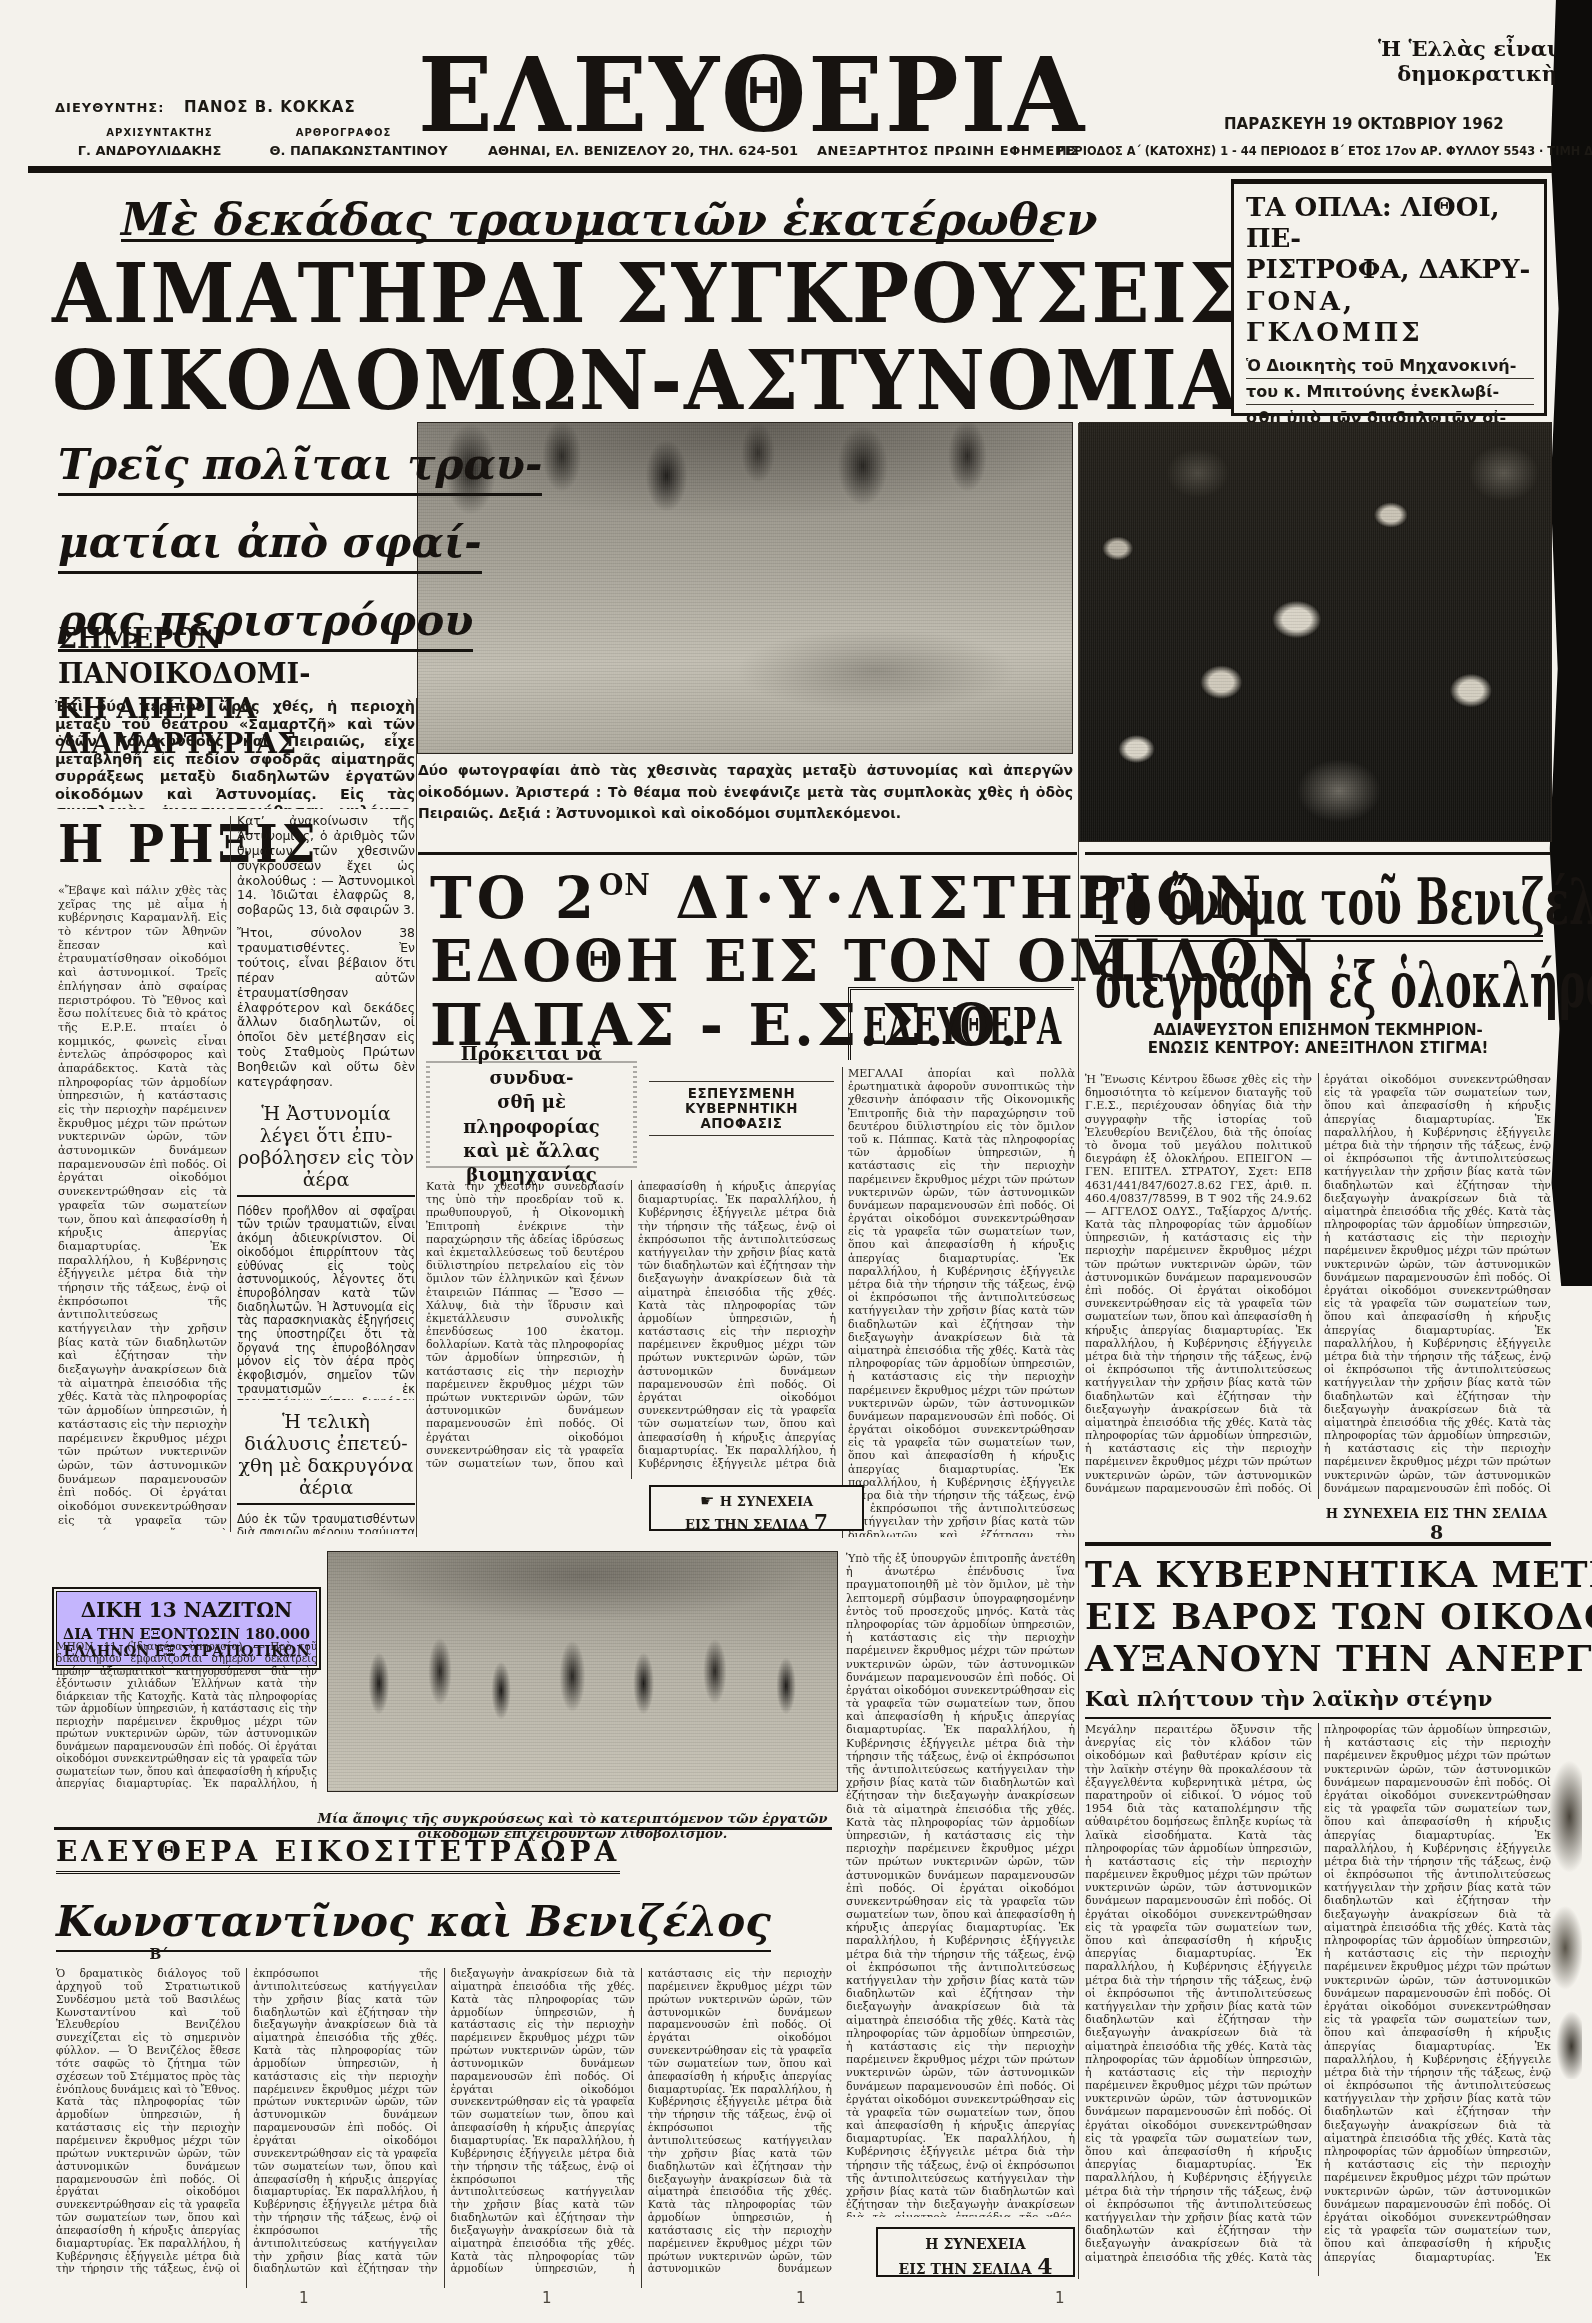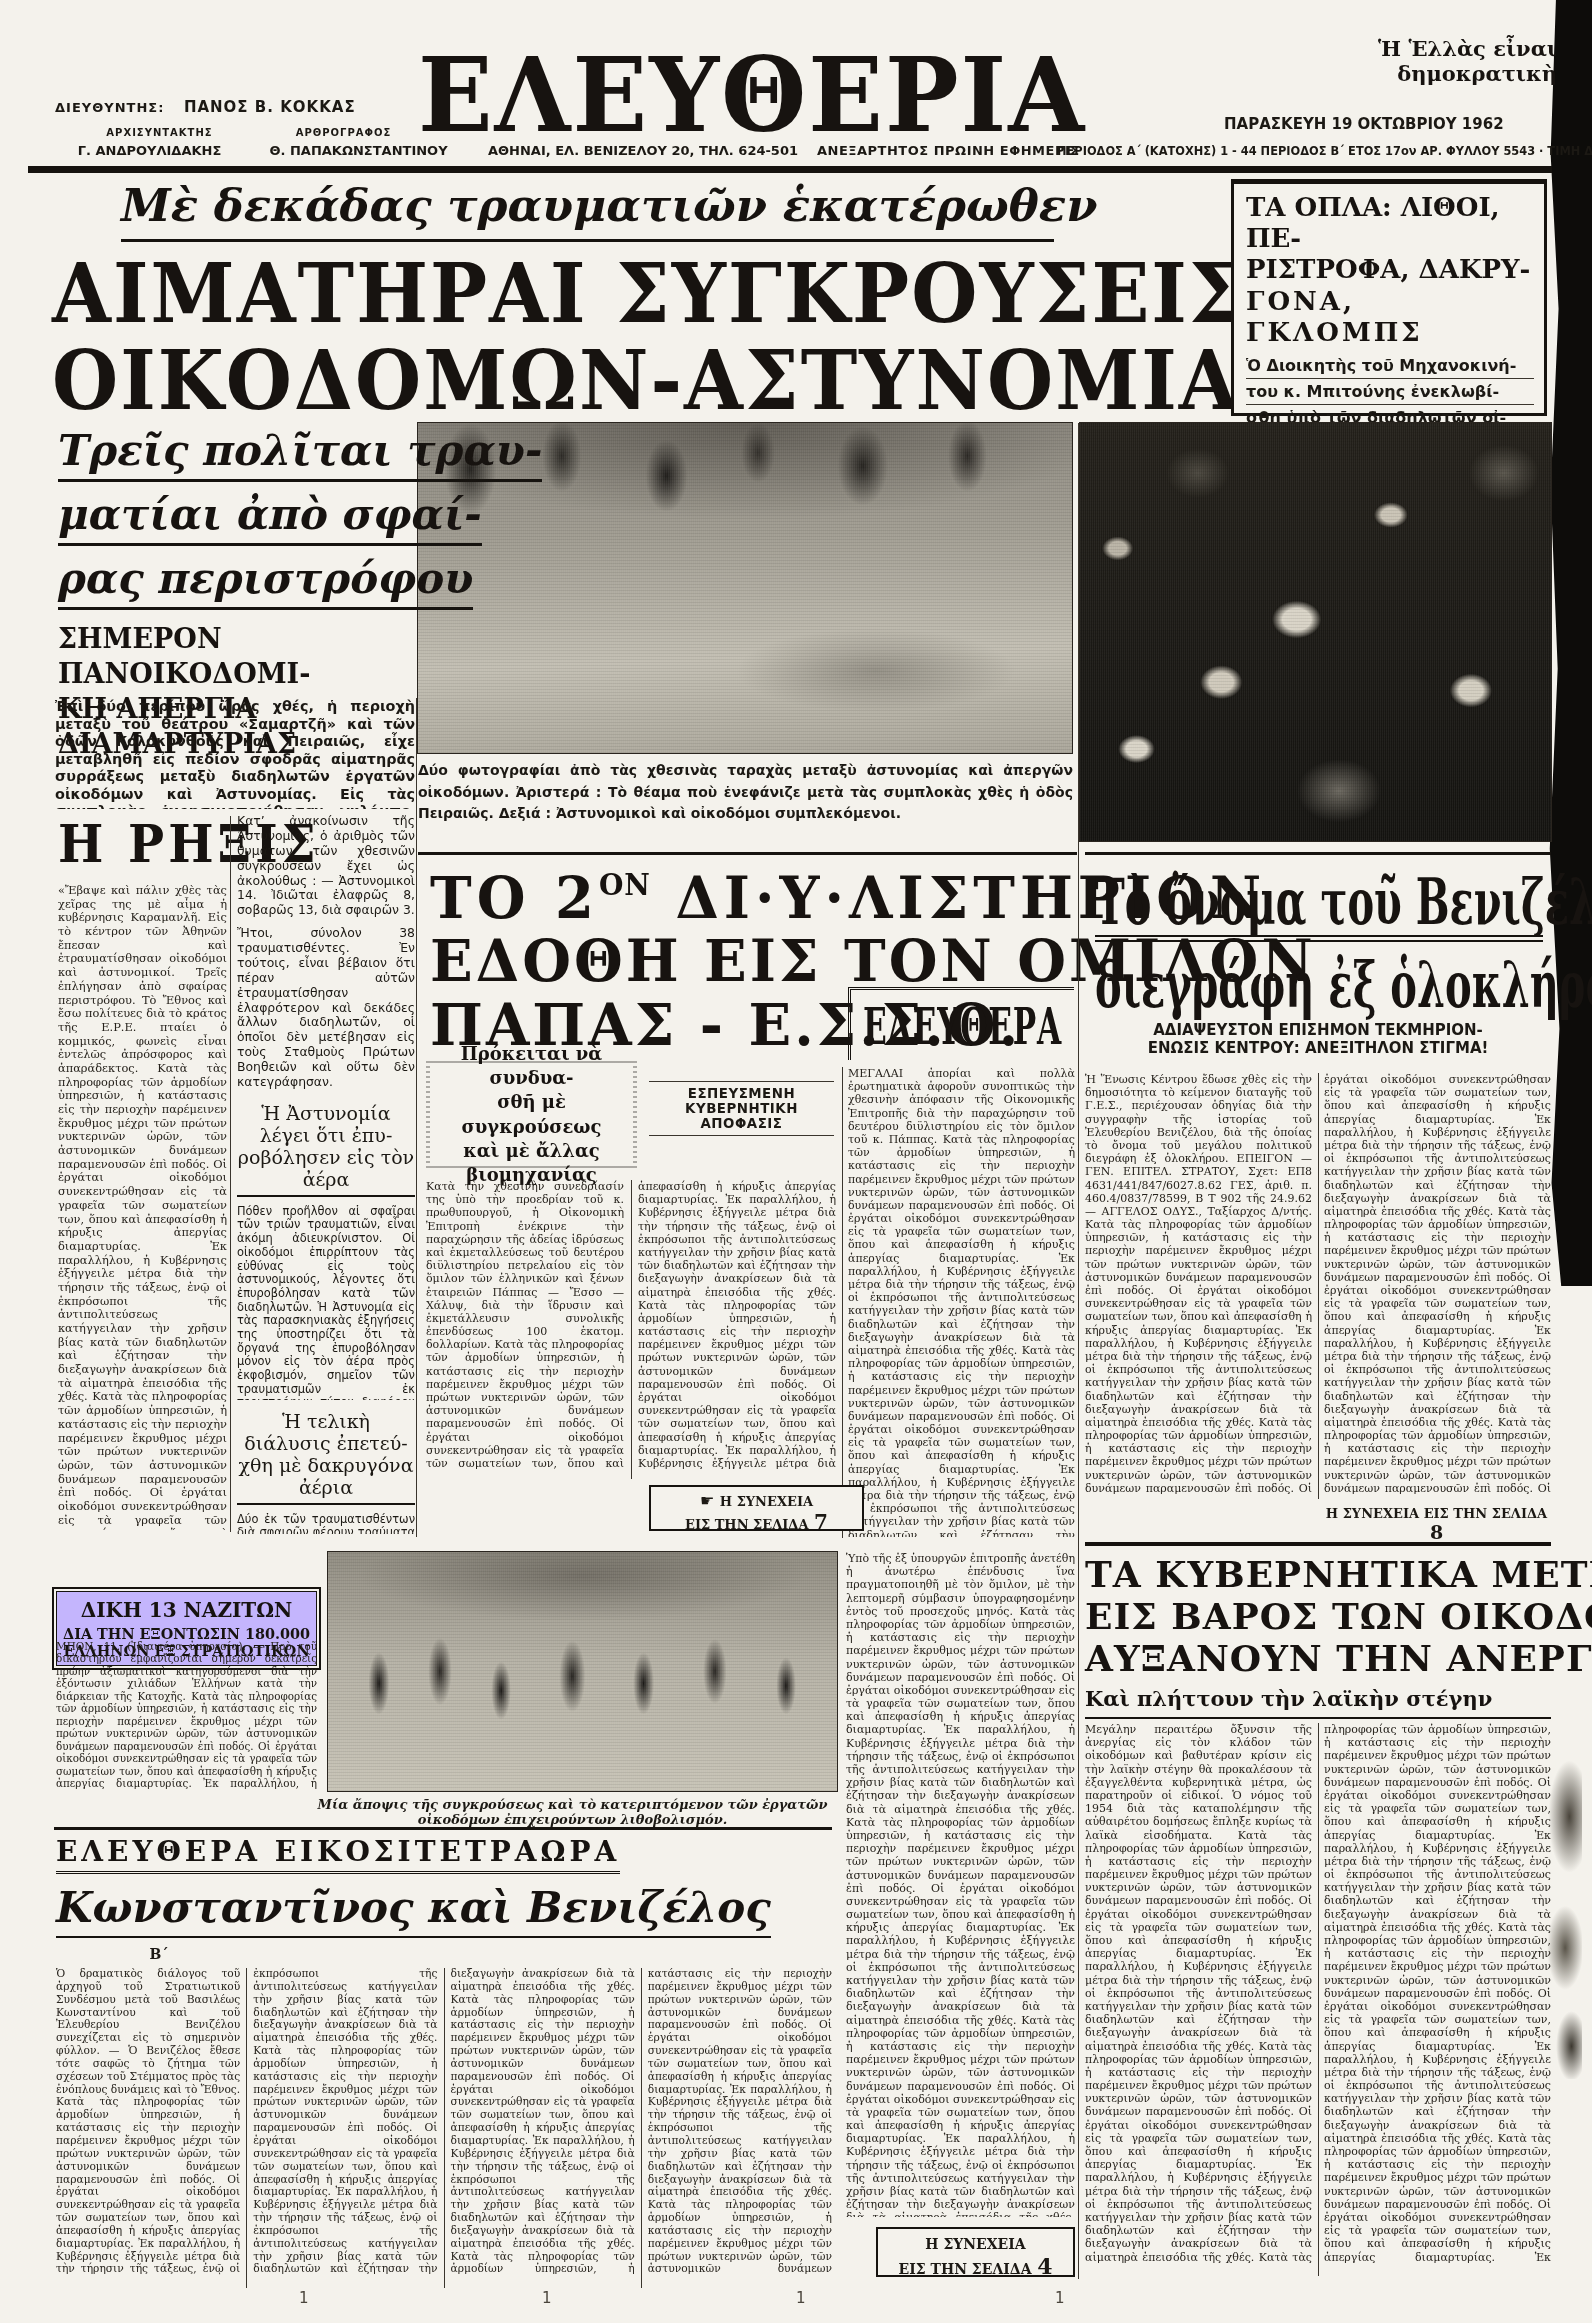--- a/index.html
+++ b/index.html
@@ -4,21 +4,21 @@
 <style>
   html,body{margin:0;padding:0;background:#d8d5cf;}
   #paper{position:relative;width:1592px;height:2323px;margin:0 auto;background:#f4f2ec;
          font-family:"DejaVu Serif", serif;color:#1c1914;overflow:hidden;}
   .abs{position:absolute;}
   .ink{color:#171310;}
   .ctr{text-align:center;}
   .jst{text-align:justify;}
   .sans{font-family:"DejaVu Sans", sans-serif;}
   .b{font-weight:bold;}
-  .i{font-style:italic;}
+  .i{font-style:italic;margin-top:14px;}
   .clip{overflow:hidden;}
   .hr{background:#16130f;}
   .vr{position:absolute;width:1px;background:#3a352d;}
   .bt{font-size:11px;line-height:1.2;text-align:justify;color:#26221c;word-break:break-word;overflow:hidden;}
   .grain::after{content:"";position:absolute;inset:0;
      background:repeating-linear-gradient(0deg,rgba(0,0,0,.07) 0 1px,transparent 1px 3px),
                 repeating-linear-gradient(90deg,rgba(255,255,255,.05) 0 1px,transparent 1px 2px);}
   .photo{position:absolute;outline:1px solid #2a251f;}
   .wavy{background:repeating-linear-gradient(0deg,rgba(25,22,18,.33) 0 1.5px,transparent 1.5px 5px);}
   .contbox{border:2px solid #16130f;text-align:center;font-weight:bold;background:#f4f2ec;}
@@ -138,21 +138,21 @@
 
   <div class="abs" style="left:848px;top:987px;width:223px;height:70px;border:3px double #16130f;border-bottom:none;border-right:none;display:flex;align-items:center;justify-content:center;">
     <span class="b ink" style="font-size:40px;transform:scale(.78,1.25);letter-spacing:1px;white-space:nowrap;">ΕΛΕΥΘΕΡΑ</span>
   </div>
   <div class="abs bt clip" style="left:848px;top:1067px;width:227px;height:470px;">ΜΕΓΑΛΑΙ ἀπορίαι καὶ πολλὰ ἐρωτηματικὰ ἀφοροῦν συνοπτικῶς τὴν χθεσινὴν ἀπόφασιν τῆς Οἰκονομικῆς Ἐπιτροπῆς διὰ τὴν παραχώρησιν τοῦ δευτέρου διϋλιστηρίου εἰς τὸν ὅμιλον τοῦ κ. Πάππας. Κατὰ τὰς πληροφορίας τῶν ἁρμοδίων ὑπηρεσιῶν, ἡ κατάστασις εἰς τὴν περιοχὴν παρέμεινεν ἔκρυθμος μέχρι τῶν πρώτων νυκτερινῶν ὡρῶν, τῶν ἀστυνομικῶν δυνάμεων παραμενουσῶν ἐπὶ ποδός. Οἱ ἐργάται οἰκοδόμοι συνεκεντρώθησαν εἰς τὰ γραφεῖα τῶν σωματείων των, ὅπου καὶ ἀπεφασίσθη ἡ κήρυξις ἀπεργίας διαμαρτυρίας. Ἐκ παραλλήλου, ἡ Κυβέρνησις ἐξήγγειλε μέτρα διὰ τὴν τήρησιν τῆς τάξεως, ἐνῷ οἱ ἐκπρόσωποι τῆς ἀντιπολιτεύσεως κατήγγειλαν τὴν χρῆσιν βίας κατὰ τῶν διαδηλωτῶν καὶ ἐζήτησαν τὴν διεξαγωγὴν ἀνακρίσεων διὰ τὰ αἱματηρὰ ἐπεισόδια τῆς χθές. Κατὰ τὰς πληροφορίας τῶν ἁρμοδίων ὑπηρεσιῶν, ἡ κατάστασις εἰς τὴν περιοχὴν παρέμεινεν ἔκρυθμος μέχρι τῶν πρώτων νυκτερινῶν ὡρῶν, τῶν ἀστυνομικῶν δυνάμεων παραμενουσῶν ἐπὶ ποδός. Οἱ ἐργάται οἰκοδόμοι συνεκεντρώθησαν εἰς τὰ γραφεῖα τῶν σωματείων των, ὅπου καὶ ἀπεφασίσθη ἡ κήρυξις ἀπεργίας διαμαρτυρίας. Ἐκ παραλλήλου, ἡ Κυβέρνησις ἐξήγγειλε μέτρα διὰ τὴν τήρησιν τῆς τάξεως, ἐνῷ οἱ ἐκπρόσωποι τῆς ἀντιπολιτεύσεως κατήγγειλαν τὴν χρῆσιν βίας κατὰ τῶν διαδηλωτῶν καὶ ἐζήτησαν τὴν διεξαγωγὴν ἀνακρίσεων διὰ τὰ αἱματηρὰ ἐπεισόδια τῆς χθές. Κατὰ τὰς πληροφορίας τῶν ἁρμοδίων ὑπηρεσιῶν, ἡ κατάστασις εἰς τὴν περιοχὴν παρέμεινεν ἔκρυθμος μέχρι τῶν πρώτων νυκτερινῶν ὡρῶν, τῶν ἀστυνομικῶν δυνάμεων παραμενουσῶν ἐπὶ ποδός. Οἱ ἐργάται οἰκοδόμοι συνεκεντρώθησαν εἰς τὰ γραφεῖα τῶν σωματείων των, ὅπου καὶ ἀπεφασίσθη ἡ κήρυξις ἀπεργίας διαμαρτυρίας. Ἐκ παραλλήλου, ἡ Κυβέρνησις ἐξήγγειλε μέτρα διὰ τὴν τήρησιν τῆς τάξεως, ἐνῷ οἱ ἐκπρόσωποι τῆς ἀντιπολιτεύσεως κατήγγειλαν τὴν χρῆσιν βίας κατὰ τῶν διαδηλωτῶν καὶ ἐζήτησαν τὴν διεξαγωγὴν ἀνακρίσεων διὰ τὰ αἱματηρὰ ἐπεισόδια τῆς χθές.</div>
   <div class="vr" style="left:842px;top:1067px;height:471px;"></div>
 
   <div class="abs wavy" style="left:426px;top:1061px;width:211px;height:107px;padding:4px;box-sizing:border-box;">
     <div style="background:#f4f2ec;height:100%;display:flex;flex-direction:column;justify-content:center;" class="ctr">
       <div class="b ink" style="font-size:18px;line-height:1.35;">Πρόκειται νὰ συνδυα-</div>
-      <div class="b ink" style="font-size:18px;line-height:1.35;">σθῆ μὲ συγκρούσεως</div>
+      <div class="b ink" style="font-size:18px;line-height:1.35;">σθῆ μὲ πληροφορίας</div>
       <div class="b ink" style="font-size:18px;line-height:1.35;">καὶ μὲ ἄλλας βιομηχανίας</div>
     </div>
   </div>
 
   <div class="abs sans b ctr" style="left:649px;top:1081px;width:185px;font-size:13.4px;letter-spacing:0.5px;border-top:1px solid #3a352d;border-bottom:1px solid #3a352d;padding:4px 0;">ΕΣΠΕΥΣΜΕΝΗ ΚΥΒΕΡΝΗΤΙΚΗ ΑΠΟΦΑΣΙΣ</div>
 
   <div class="abs bt clip" style="left:426px;top:1180px;width:410px;height:299px;column-count:2;column-gap:14px;column-rule:1px solid #3a352d;">Κατὰ τὴν χθεσινὴν συνεδρίασίν της ὑπὸ τὴν προεδρίαν τοῦ κ. πρωθυπουργοῦ, ἡ Οἰκονομικὴ Ἐπιτροπὴ ἐνέκρινε τὴν παραχώρησιν τῆς ἀδείας ἱδρύσεως καὶ ἐκμεταλλεύσεως τοῦ δευτέρου διϋλιστηρίου πετρελαίου εἰς τὸν ὅμιλον τῶν ἑλληνικῶν καὶ ξένων ἑταιρειῶν Πάππας — Ἔσσο — Χάλυψ, διὰ τὴν ἵδρυσιν καὶ ἐκμετάλλευσιν συνολικῆς ἐπενδύσεως 100 ἑκατομ. δολλαρίων. Κατὰ τὰς πληροφορίας τῶν ἁρμοδίων ὑπηρεσιῶν, ἡ κατάστασις εἰς τὴν περιοχὴν παρέμεινεν ἔκρυθμος μέχρι τῶν πρώτων νυκτερινῶν ὡρῶν, τῶν ἀστυνομικῶν δυνάμεων παραμενουσῶν ἐπὶ ποδός. Οἱ ἐργάται οἰκοδόμοι συνεκεντρώθησαν εἰς τὰ γραφεῖα τῶν σωματείων των, ὅπου καὶ ἀπεφασίσθη ἡ κήρυξις ἀπεργίας διαμαρτυρίας. Ἐκ παραλλήλου, ἡ Κυβέρνησις ἐξήγγειλε μέτρα διὰ τὴν τήρησιν τῆς τάξεως, ἐνῷ οἱ ἐκπρόσωποι τῆς ἀντιπολιτεύσεως κατήγγειλαν τὴν χρῆσιν βίας κατὰ τῶν διαδηλωτῶν καὶ ἐζήτησαν τὴν διεξαγωγὴν ἀνακρίσεων διὰ τὰ αἱματηρὰ ἐπεισόδια τῆς χθές. Κατὰ τὰς πληροφορίας τῶν ἁρμοδίων ὑπηρεσιῶν, ἡ κατάστασις εἰς τὴν περιοχὴν παρέμεινεν ἔκρυθμος μέχρι τῶν πρώτων νυκτερινῶν ὡρῶν, τῶν ἀστυνομικῶν δυνάμεων παραμενουσῶν ἐπὶ ποδός. Οἱ ἐργάται οἰκοδόμοι συνεκεντρώθησαν εἰς τὰ γραφεῖα τῶν σωματείων των, ὅπου καὶ ἀπεφασίσθη ἡ κήρυξις ἀπεργίας διαμαρτυρίας. Ἐκ παραλλήλου, ἡ Κυβέρνησις ἐξήγγειλε μέτρα διὰ τὴν τήρησιν τῆς τάξεως, ἐνῷ οἱ ἐκπρόσωποι τῆς ἀντιπολιτεύσεως κατήγγειλαν τὴν χρῆσιν βίας κατὰ τῶν διαδηλωτῶν καὶ ἐζήτησαν τὴν διεξαγωγὴν ἀνακρίσεων διὰ τὰ αἱματηρὰ ἐπεισόδια τῆς χθές.</div>
 
   <div class="abs contbox" style="left:649px;top:1485px;width:215px;height:46px;padding-top:4px;box-sizing:border-box;">
     <span style="font-family:'DejaVu Sans',sans-serif;">☛</span>

